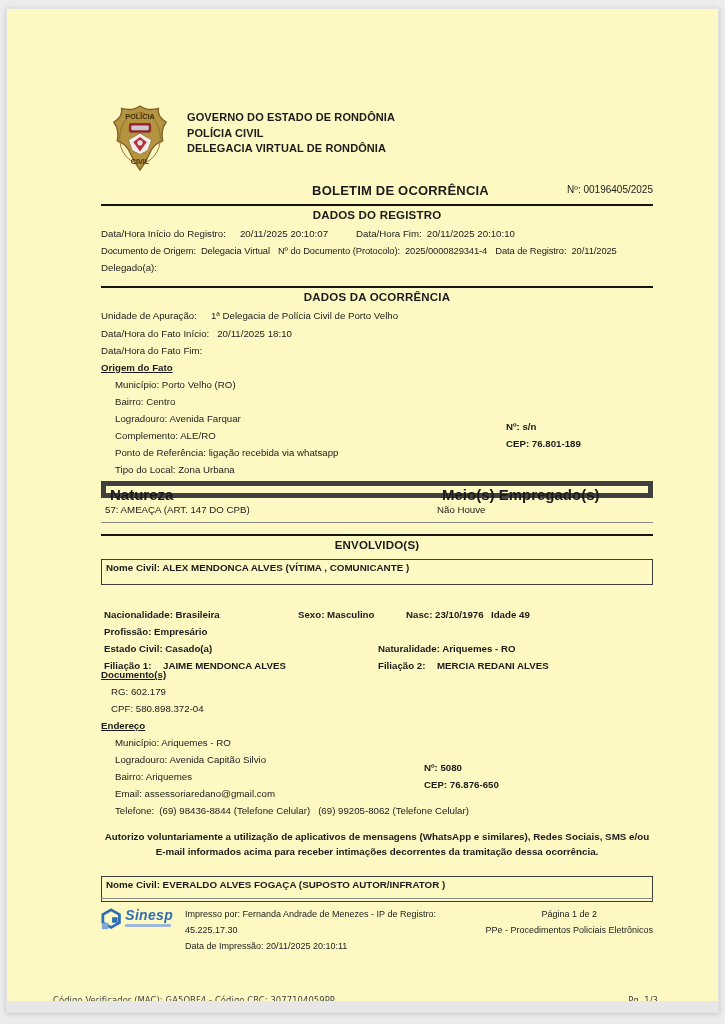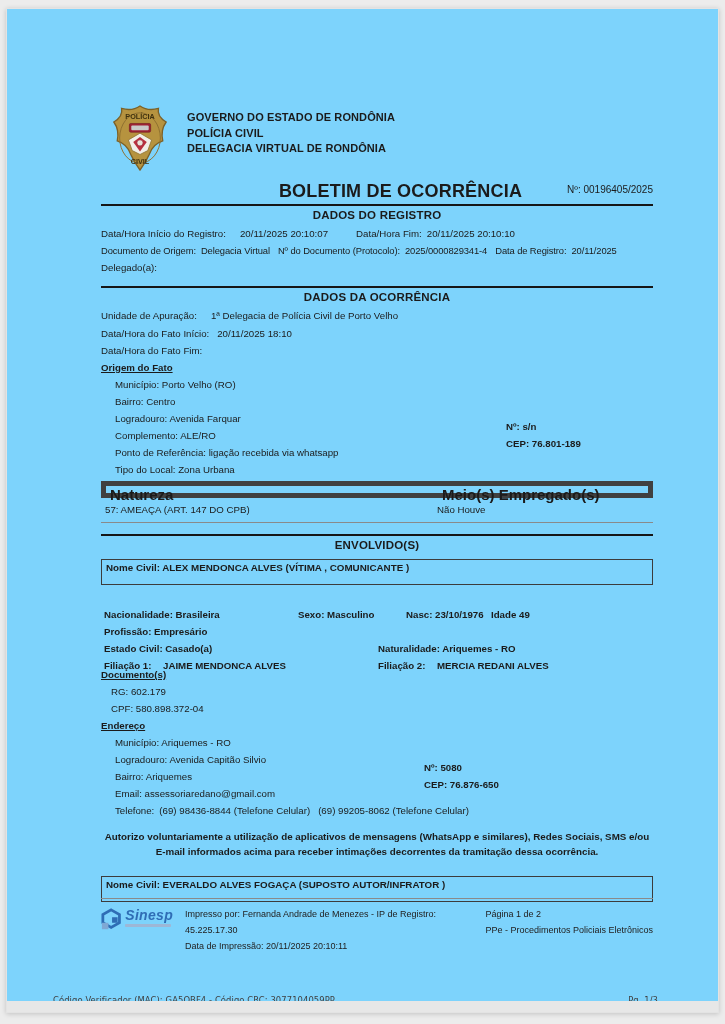--- a/index.html
+++ b/index.html
@@ -8,36 +8,36 @@
     background: #ececec;
     font-family: "Liberation Sans", "DejaVu Sans", sans-serif;
     color: #1b1b1b;
     position: relative;
     overflow: hidden;
   }
   .page {
     position: absolute;
     left: 6px; top: 8px;
     width: 713px; height: 1005px;
-    background: #7dd3fc;
+    background: #fef9c3;
     border: 1px solid #e3e3e3;
     box-shadow: 0 1px 5px rgba(0,0,0,0.18);
   }
   .content {
     position: relative;
     margin: 0 67px 0 94px;
     width: 552px;
   }
   
   .hdr { display: flex; padding-top: 95px; }
   .badge { width: 62px; height: 68px; margin-left: 8px; flex: 0 0 auto; }
   .org { padding-top: 6px; margin-left: 16px; }
   .org div { font-weight: bold; font-size: 11px; line-height: 15.5px; letter-spacing: .1px; }
   .title-row { position: relative; text-align: center; margin-top: 9px; height: 18px; }
-  .doc-title { font-weight: bold; font-size: 18px; letter-spacing: .2px; margin-left: 47px; }
+  .doc-title { font-weight: bold; font-size: 13px; letter-spacing: .2px; margin-left: 47px; }
   .doc-number { position: absolute; right: 0; top: 3px; font-size: 10px; font-weight: normal; }
   
   .hr-thick { border: none; border-top: 2px solid #161616; margin-top: 5px; }
   .hr-thin  { border: none; border-top: 1px solid #8a8a8a; }
   
   .sec-title { text-align: center; font-weight: bold; font-size: 11.5px; margin-top: 3px; height: 16px; letter-spacing: .2px; }
   .r { position: relative; height: 17px; line-height: 17px; font-size: 9.7px; white-space: nowrap; }
   .r .at { position: absolute; top: 8px; font-weight: bold; }
   .flexr { display: flex; }
   .g5  { margin-right: 5px; }
@@ -71,21 +71,21 @@
     text-align: center;
     font-weight: bold;
     font-size: 9.8px;
     line-height: 14.5px;
   }
   
   .footer { position: absolute; left: 94px; top: 889px; width: 552px; }
   .f-row { display: flex; margin-top: 7px; }
   .f-logo { width: 72px; flex: 0 0 auto; padding-top: 2px; }
   .f-mid { font-size: 9px; line-height: 16px; color: #222; flex: 1 1 auto; padding-left: 12px; }
-  .f-right { font-size: 9px; line-height: 16px; color: #222; text-align: left; white-space: nowrap; }
+  .f-right { font-size: 9px; line-height: 16px; color: #222; text-align: center; white-space: nowrap; }
   .sinesp-wrap { display: flex; align-items: flex-start; }
   .sinesp-text { font-weight: bold; font-style: italic; font-size: 14px; color: #2f6db5; letter-spacing: .3px; line-height: 14px; }
   .sinesp-tag { height: 3px; width: 46px; background: #9db7d6; margin-top: 2px; border-radius: 1px; }
   
   .bottom-bar {
     position: absolute; left: 46px; right: 60px; top: 986px;
     display: flex; justify-content: space-between;
     font-family: "DejaVu Sans", sans-serif;
     font-size: 8.4px; color: #3f3f3f; letter-spacing: .1px;
   }

